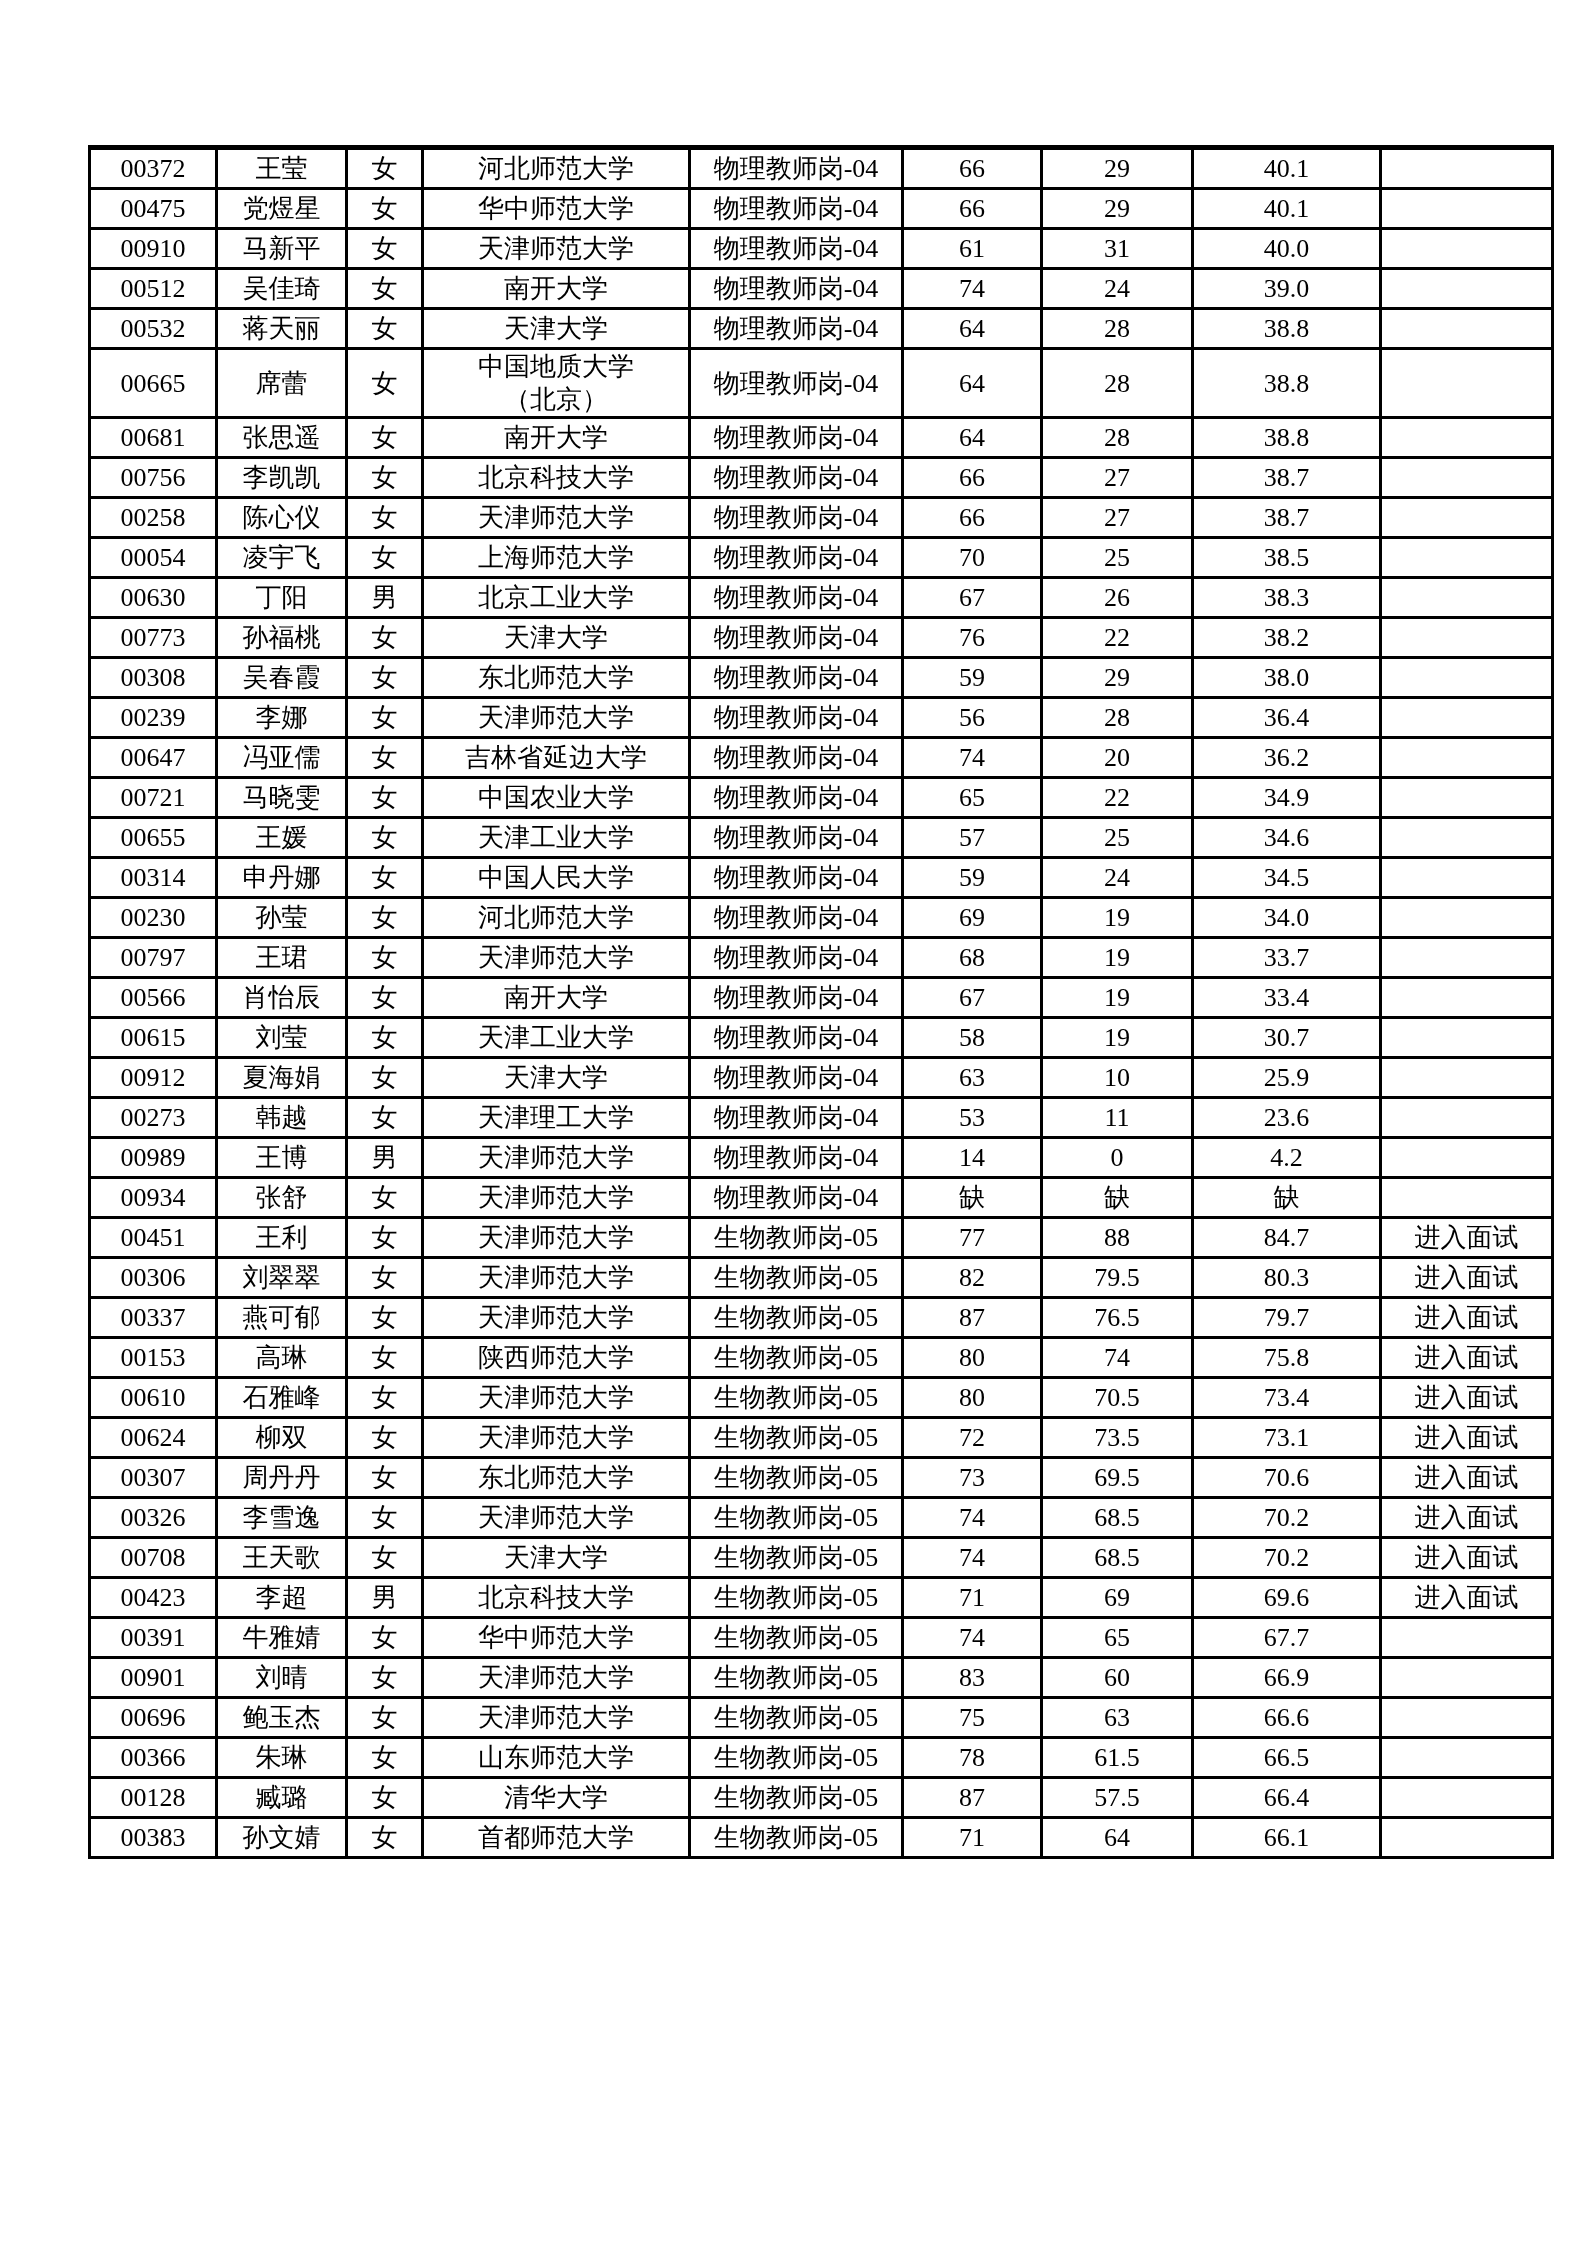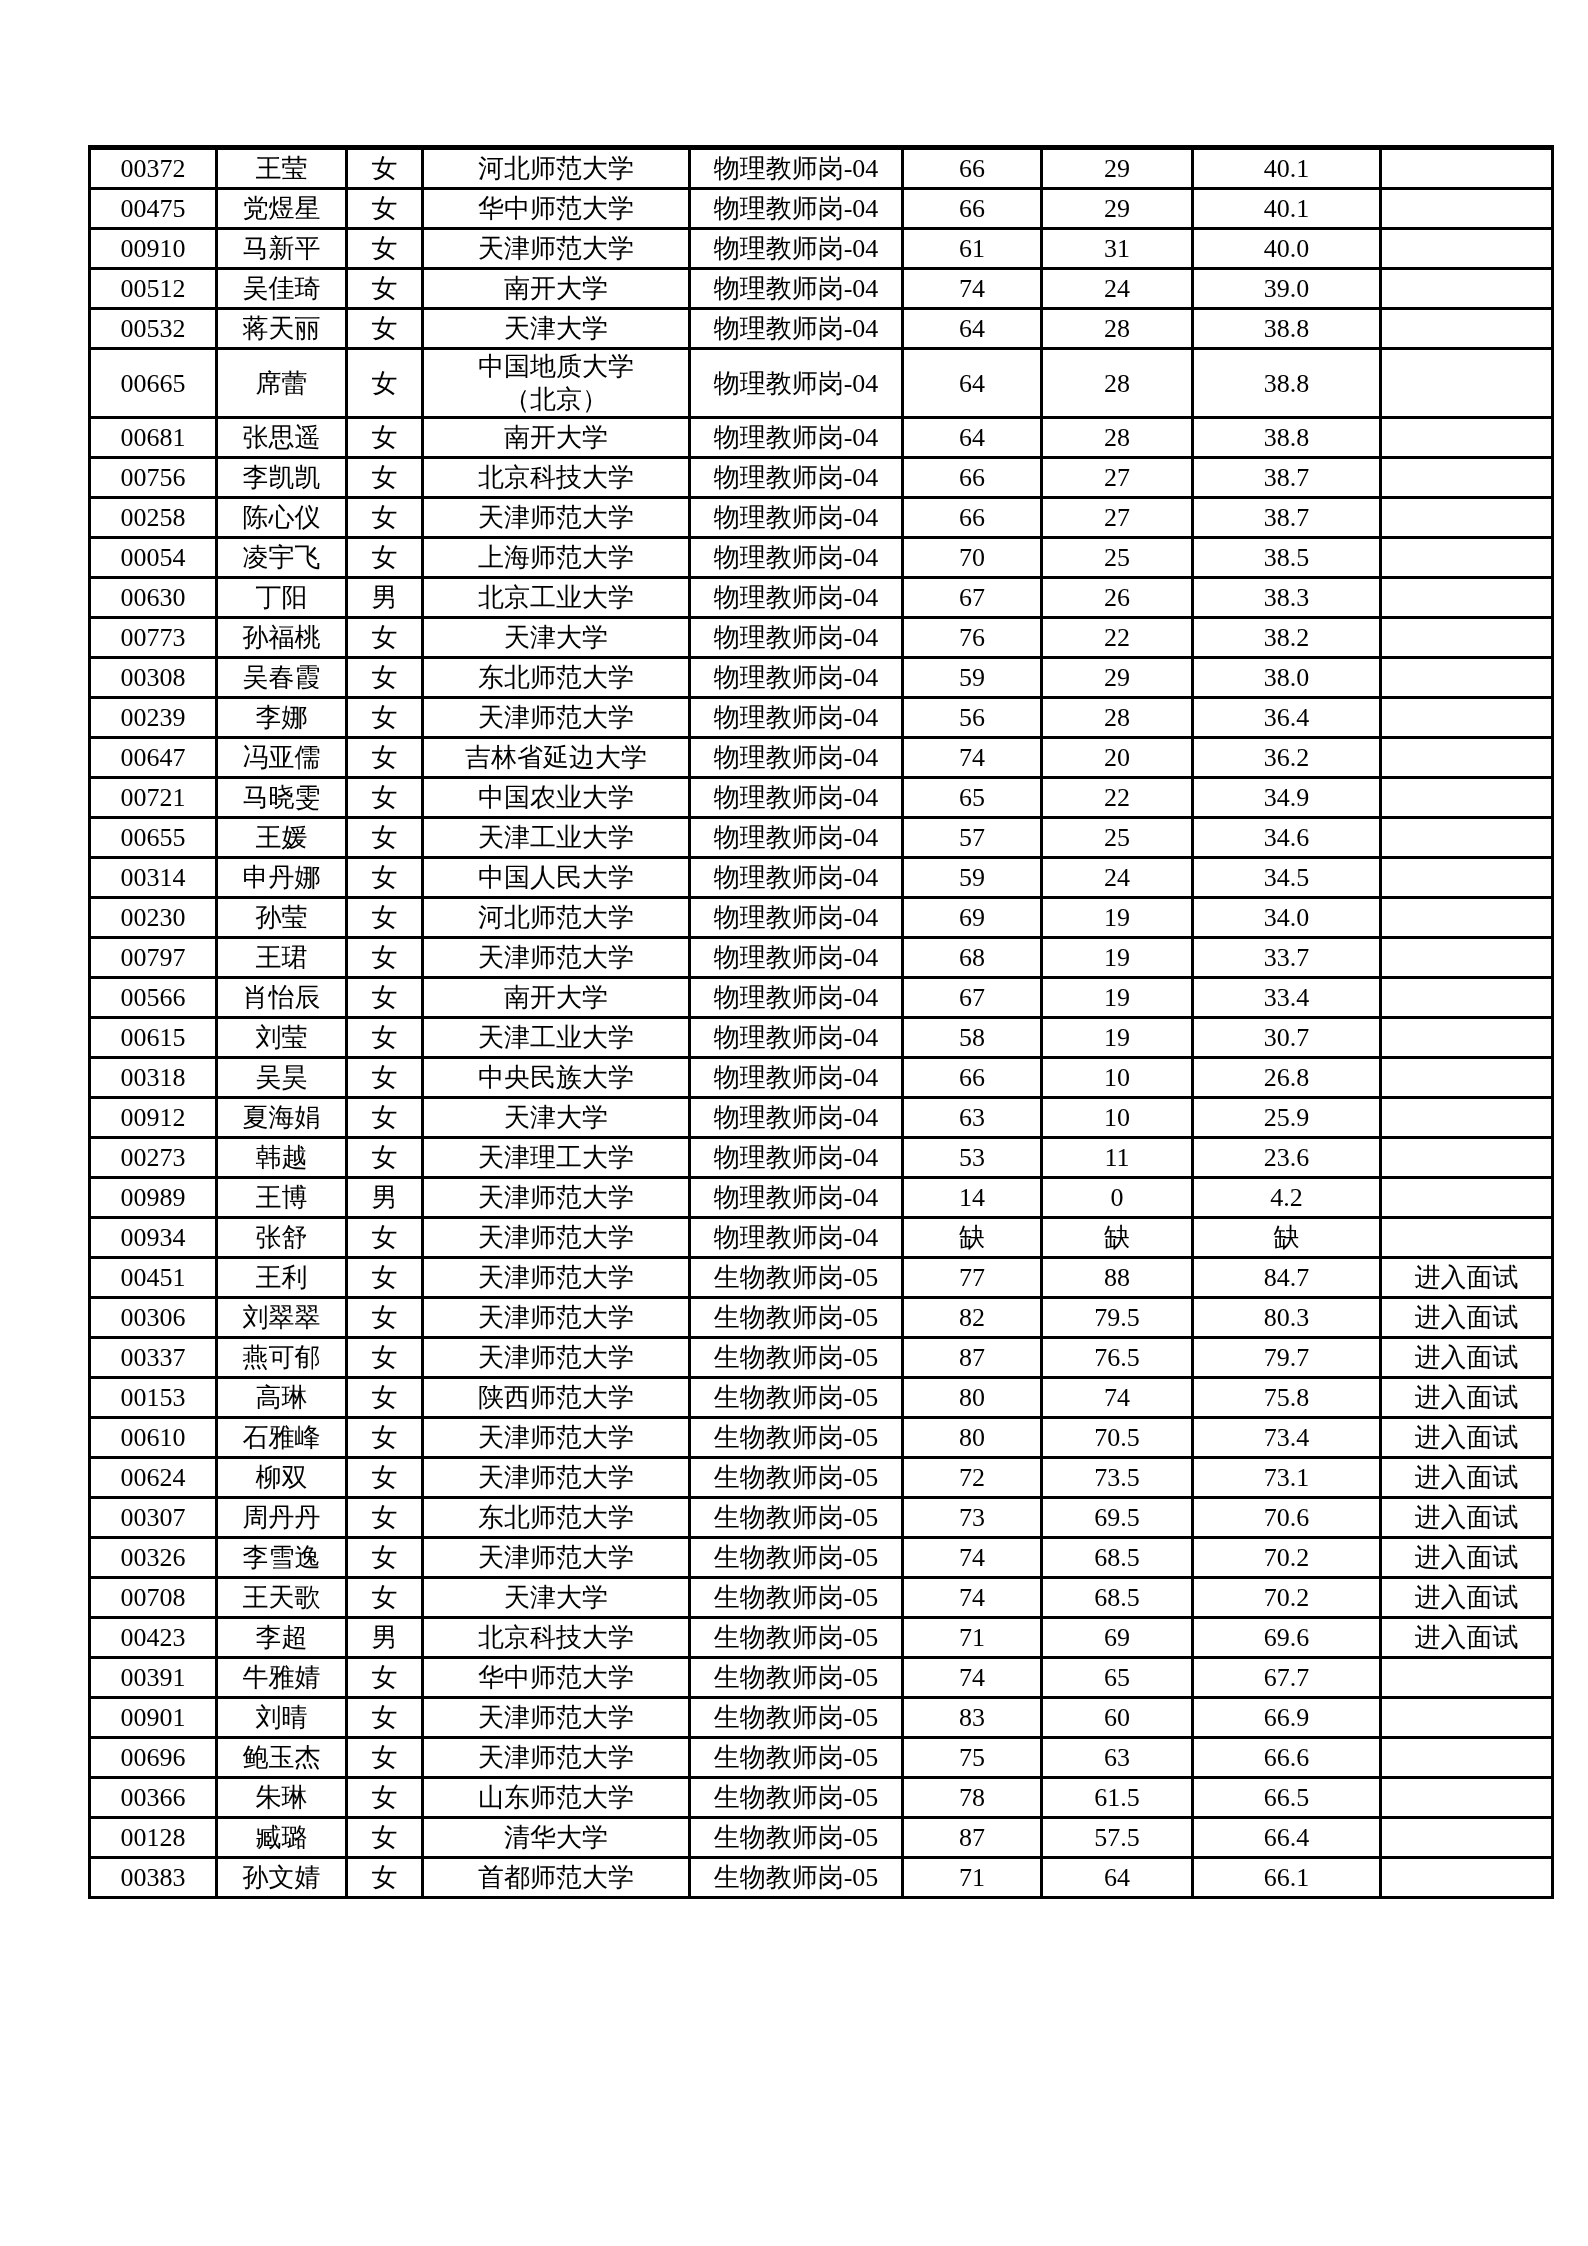--- a/index.html
+++ b/index.html
@@ -293,31 +293,20 @@
           <td>刘莹</td>
           <td>女</td>
           <td>天津工业大学</td>
           <td>物理教师岗-04</td>
           <td>58</td>
           <td>19</td>
           <td>30.7</td>
           <td></td>
         </tr>
         <tr>
-          <td>00318</td>
-          <td>吴昊</td>
-          <td>女</td>
-          <td>中央民族大学</td>
-          <td>物理教师岗-04</td>
-          <td>66</td>
-          <td>10</td>
-          <td>26.8</td>
-          <td></td>
-        </tr>
-        <tr>
           <td>00912</td>
           <td>夏海娟</td>
           <td>女</td>
           <td>天津大学</td>
           <td>物理教师岗-04</td>
           <td>63</td>
           <td>10</td>
           <td>25.9</td>
           <td></td>
         </tr>

